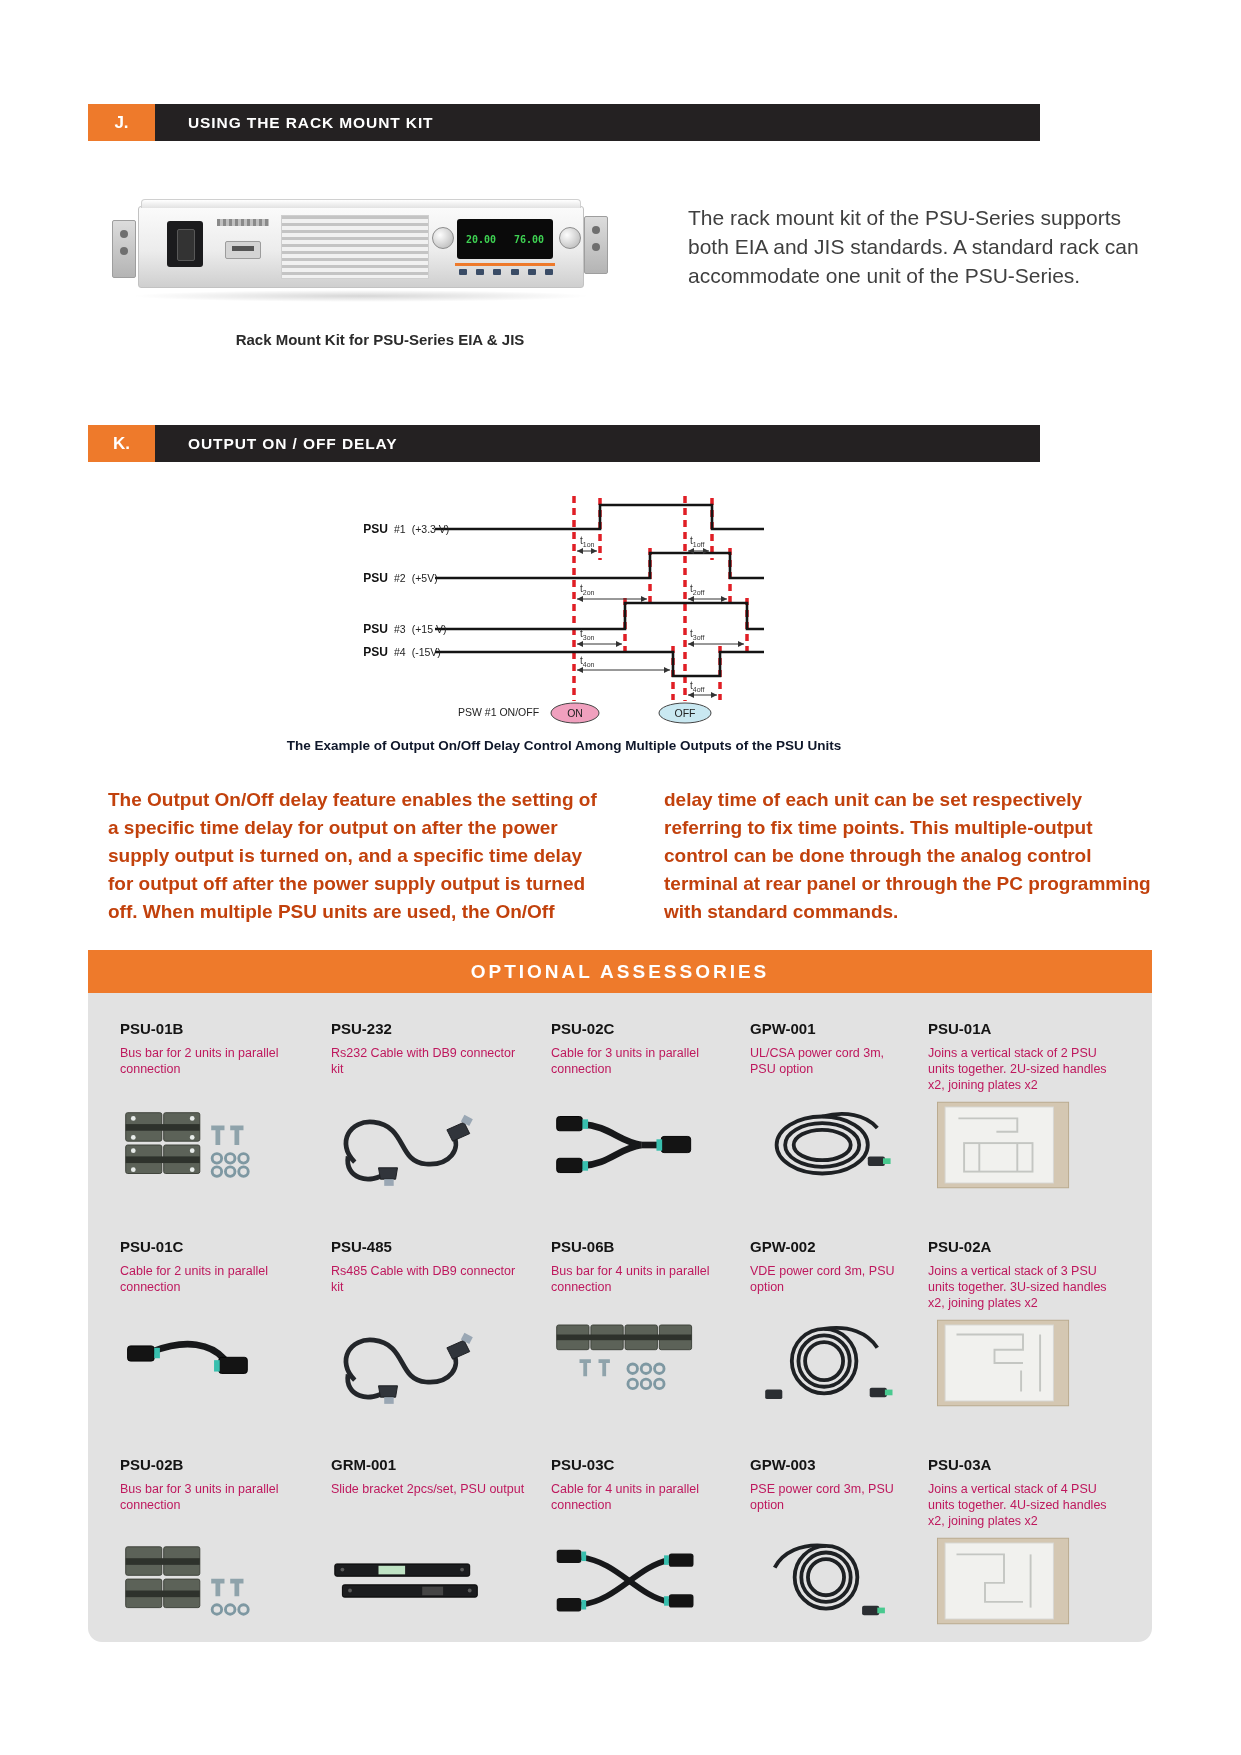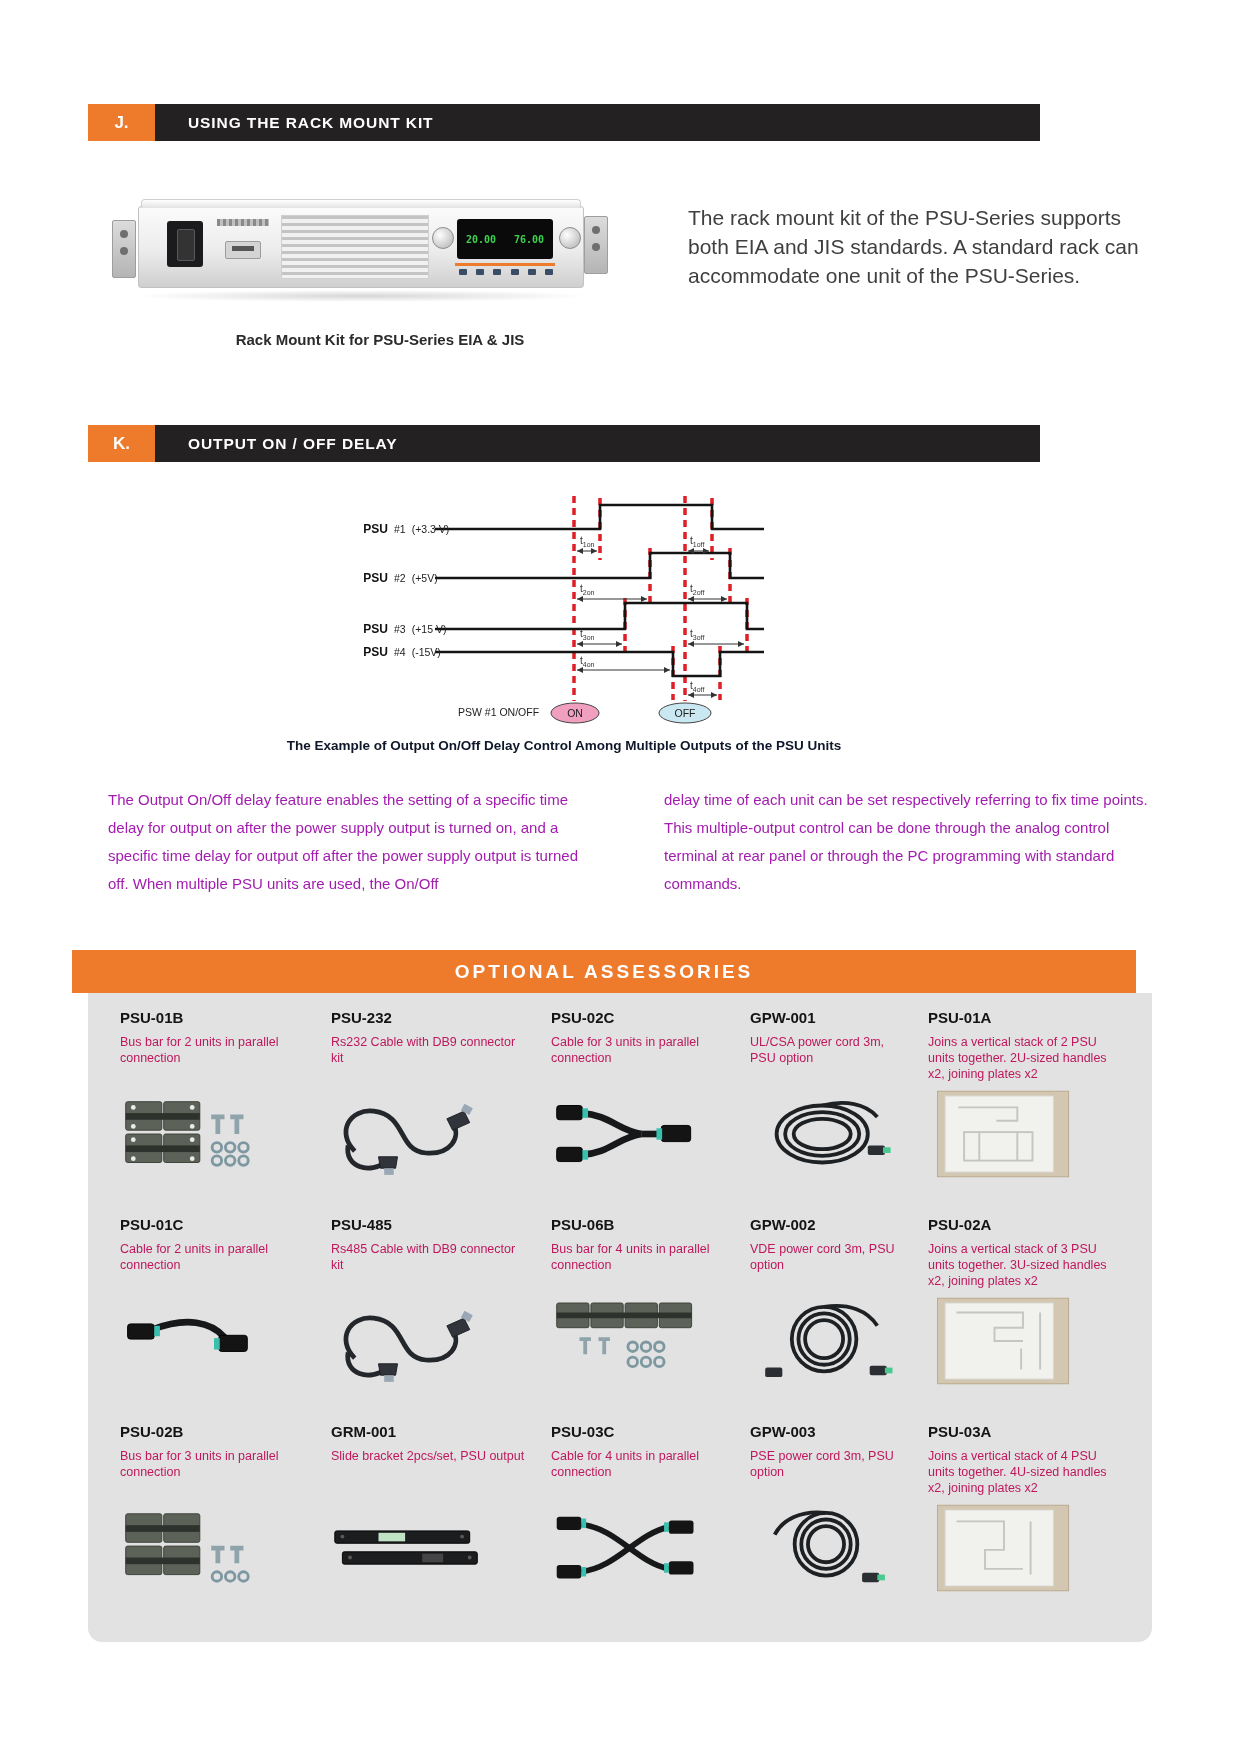--- a/index.html
+++ b/index.html
@@ -64,31 +64,31 @@
   .tl{font-size:10px;fill:#333;}
   .sub{font-size:7px;}
   .etxt{font-size:10.5px;fill:#222;}
   .eon{fill:#F0A0BE;stroke:#444;}
   .eoff{fill:#C9E8F1;stroke:#444;}
   .diagcap{position:absolute;left:88px;top:738px;width:952px;text-align:center;
            font-weight:bold;font-size:13.5px;color:#0f172a;}
 
   
   .bodycols{position:absolute;left:108px;top:786px;width:1052px;display:flex;gap:62px;}
-  .bcol{width:494px;font-size:15px;line-height:28px;color:#a21caf;}
+  .bcol{width:494px;font-size:19px;line-height:28px;color:#c2410c;font-weight:bold;}
 
   
-  .optbanner{position:absolute;left:72px;top:950px;width:1064px;height:43px;background:#EE7A2B;
+  .optbanner{position:absolute;left:88px;top:950px;width:1064px;height:43px;background:#EE7A2B;
              color:#fff;font-weight:bold;font-size:19px;letter-spacing:3px;text-align:center;
              line-height:43px;}
   .optpanel{position:absolute;left:88px;top:993px;width:1064px;height:649px;background:#E2E2E2;
             border-radius:0 0 14px 14px;padding:16px 20px 0 32px;box-sizing:border-box;}
   .prow{display:grid;grid-template-columns:211px 220px 199px 178px 1fr;margin-bottom:32px;}
   .pcell{padding-right:22px;}
-  .pname{font-size:15px;font-weight:bold;color:#141414;margin:0 0 8px;}
+  .pname{font-size:15px;font-weight:bold;color:#141414;margin:11px 0 8px;}
   .pdesc{font-size:12.5px;line-height:16px;color:#be185d;margin:0;min-height:48px;}
   .pimg{width:152px;height:100px;margin-top:2px;}
   .pimg svg{width:100%;height:100%;}
 </style>
 </head>
 <body>
 
 <div id="page">
 
   <div class="secbar" id="sec-j">

